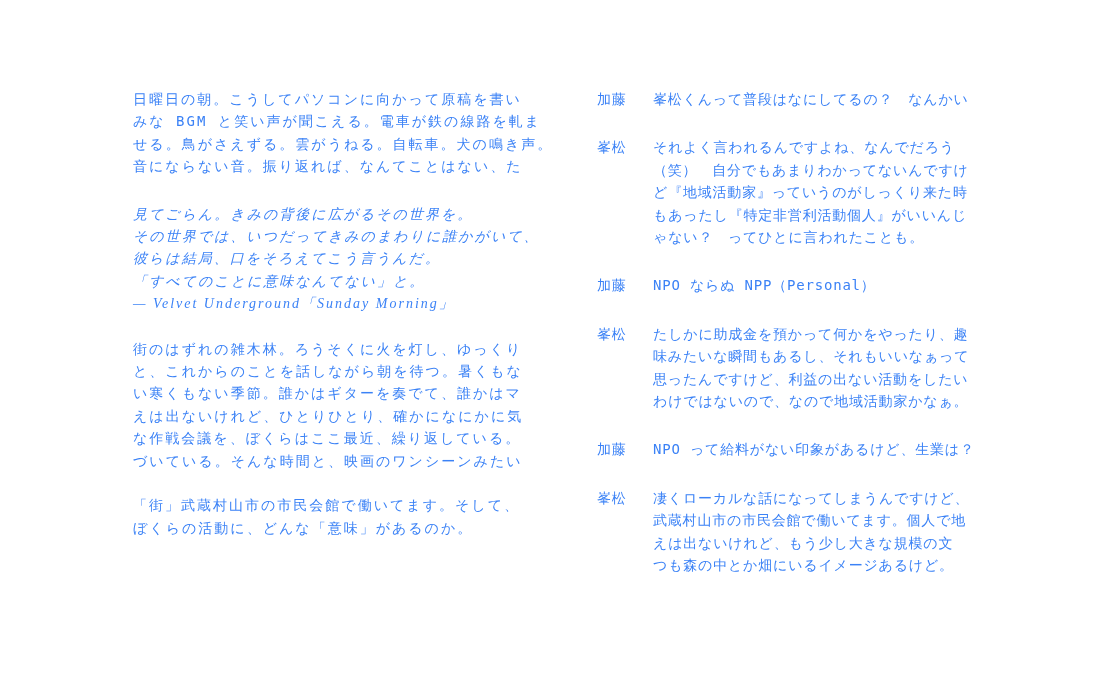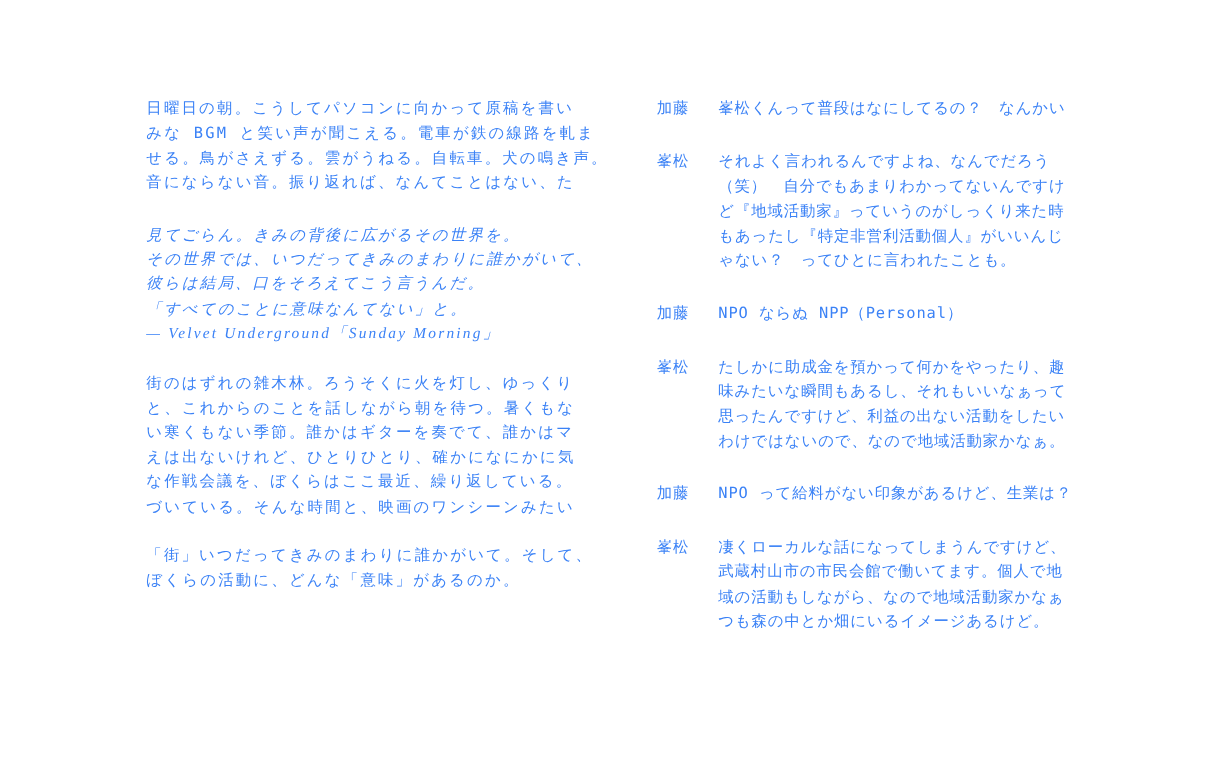--- a/index.html
+++ b/index.html
@@ -62,21 +62,21 @@
     <p>
       <span class="ln">街のはずれの雑木林。ろうそくに火を灯し、ゆっくり</span>
       <span class="ln">と、これからのことを話しながら朝を待つ。暑くもな</span>
       <span class="ln">い寒くもない季節。誰かはギターを奏でて、誰かはマ</span>
       <span class="ln">えは出ないけれど、ひとりひとり、確かになにかに気</span>
       <span class="ln">な作戦会議を、ぼくらはここ最近、繰り返している。</span>
       <span class="ln">づいている。そんな時間と、映画のワンシーンみたい</span>
     </p>
 
     <p>
-      <span class="ln">「街」いつだってきみのまわりに誰かがいて。そして、</span>
+      <span class="ln">「街」武蔵村山市の市民会館で働いてます。そして、</span>
       <span class="ln">ぼくらの活動に、どんな「意味」があるのか。</span>
     </p>
 
   </section>
 
   <section class="col-right">
 
     <div class="turn">
       <span class="speaker">加藤</span>
       <div class="speech">
@@ -117,20 +117,20 @@
       <div class="speech">
         <span class="ln">NPO って給料がない印象があるけど、生業は？</span>
       </div>
     </div>
 
     <div class="turn">
       <span class="speaker">峯松</span>
       <div class="speech">
         <span class="ln">凄くローカルな話になってしまうんですけど、</span>
         <span class="ln">武蔵村山市の市民会館で働いてます。個人で地</span>
-        <span class="ln">域の活動もしながら、なので地域活動家かなぁ</span>
+        <span class="ln">えは出ないけれど、もう少し大きな規模の文</span>
         <span class="ln">つも森の中とか畑にいるイメージあるけど。</span>
       </div>
     </div>
 
   </section>
 
 </main>
 
 </body></html>

